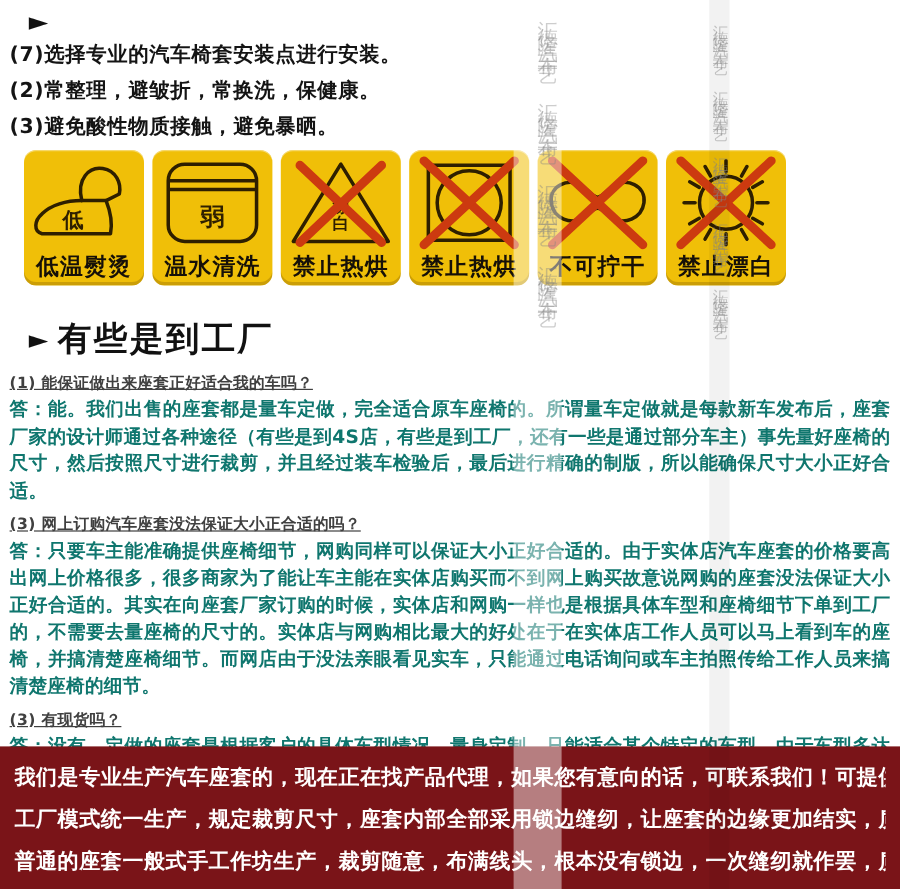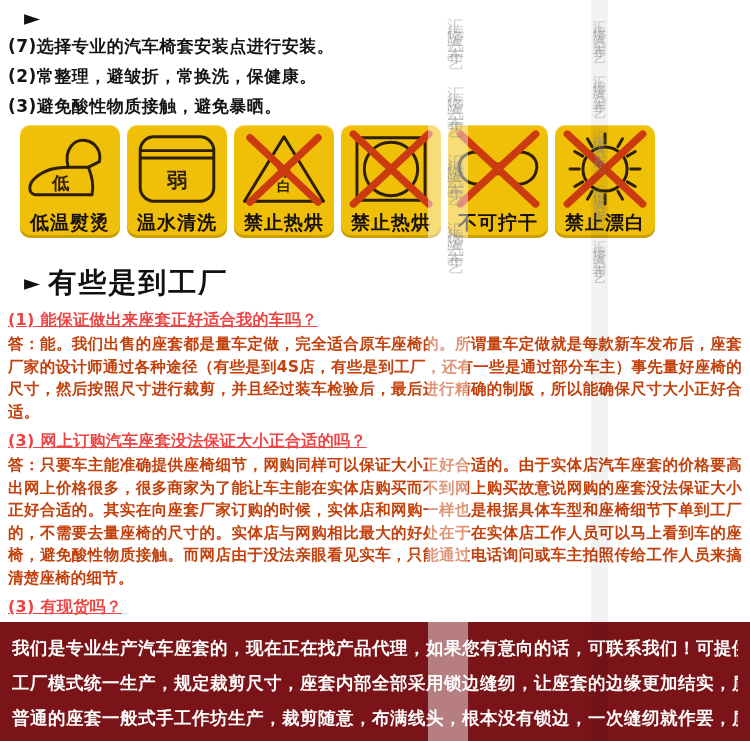--- a/index.html
+++ b/index.html
@@ -22,23 +22,23 @@
     box-shadow:inset 0 -3px 0 rgba(90,60,0,.25), inset 0 1px 0 rgba(255,255,255,.4);
     display:flex;flex-direction:column;align-items:center;box-sizing:border-box;padding-top:3px;}
   .sym{width:92px;height:82px;display:block;}
   .ln{fill:none;stroke:#2e1f00;stroke-width:3.2;stroke-linecap:round;stroke-linejoin:round;}
   .xln{fill:none;stroke:#cc3a10;stroke-width:8;stroke-linecap:round;}
   .sym-txt{fill:#2e1f00;font-weight:bold;font-family:"DejaVu Sans",sans-serif;}
   .lbl{font-size:19px;font-weight:bold;color:#161008;line-height:24px;letter-spacing:1px;white-space:nowrap;}
 
   
   .faq{padding:26px 8px 0 8px;}
-  .faq .q{margin:8px 0 2px 0;font-size:16px;font-weight:700;color:#ef4444;
+  .faq .q{margin:8px 0 2px 0;font-size:13px;font-weight:700;color:#404040;
     text-decoration:underline;letter-spacing:0.3px;}
-  .faq .a{margin:0;font-size:15.5px;font-weight:600;color:#c2410c;line-height:22.5px;
+  .faq .a{margin:0;font-size:15.5px;font-weight:600;color:#0f766e;line-height:22.5px;
     letter-spacing:0.2px;text-align:justify;}
 
   
   .banner{position:absolute;left:0;top:622px;width:750px;height:119px;background:#7a1418;
     box-sizing:border-box;padding:9px 12px 0 12px;}
   .banner p{margin:0;color:#ffffff;font-size:17.5px;font-weight:600;line-height:35px;
     white-space:nowrap;overflow:hidden;letter-spacing:0.5px;}
 
   
   .wm{position:absolute;top:0;bottom:0;writing-mode:vertical-rl;text-orientation:upright;
@@ -142,21 +142,21 @@
   </div>
 
   <section class="faq">
     <h1 class="sec-title">
       <span class="arrow">►</span>
       <span>有些是到工厂</span>
     </h1>
     <p class="q">(1) 能保证做出来座套正好适合我的车吗？</p>
     <p class="a">答：能。我们出售的座套都是量车定做，完全适合原车座椅的。所谓量车定做就是每款新车发布后，座套厂家的设计师通过各种途径（有些是到4S店，有些是到工厂，还有一些是通过部分车主）事先量好座椅的尺寸，然后按照尺寸进行裁剪，并且经过装车检验后，最后进行精确的制版，所以能确保尺寸大小正好合适。</p>
     <p class="q">(3) 网上订购汽车座套没法保证大小正合适的吗？</p>
-    <p class="a">答：只要车主能准确提供座椅细节，网购同样可以保证大小正好合适的。由于实体店汽车座套的价格要高出网上价格很多，很多商家为了能让车主能在实体店购买而不到网上购买故意说网购的座套没法保证大小正好合适的。其实在向座套厂家订购的时候，实体店和网购一样也是根据具体车型和座椅细节下单到工厂的，不需要去量座椅的尺寸的。实体店与网购相比最大的好处在于在实体店工作人员可以马上看到车的座椅，避免酸性物质接触。而网店由于没法亲眼看见实车，只能通过电话询问或车主拍照传给工作人员来搞清楚座椅的细节。</p>
+    <p class="a">答：只要车主能准确提供座椅细节，网购同样可以保证大小正好合适的。由于实体店汽车座套的价格要高出网上价格很多，很多商家为了能让车主能在实体店购买而不到网上购买故意说网购的座套没法保证大小正好合适的。其实在向座套厂家订购的时候，实体店和网购一样也是根据具体车型和座椅细节下单到工厂的，不需要去量座椅的尺寸的。实体店与网购相比最大的好处在于在实体店工作人员可以马上看到车的座椅，并搞清楚座椅细节。而网店由于没法亲眼看见实车，只能通过电话询问或车主拍照传给工作人员来搞清楚座椅的细节。</p>
     <p class="q">(3) 有现货吗？</p>
     <p class="a">答：没有。定做的座套是根据客户的具体车型情况，量身定制，只能适合某个特定的车型，由于车型多达几百种，每样备两套货也要上千套了，所以绝大部分厂家都是按需订做的，不备货的。</p>
   </section>
 
   <footer class="banner">
     <p>我们是专业生产汽车座套的，现在正在找产品代理，如果您有意向的话，可联系我们！可提供数据包</p>
     <p>工厂模式统一生产，规定裁剪尺寸，座套内部全部采用锁边缝纫，让座套的边缘更加结实，质量可靠。</p>
     <p>普通的座套一般式手工作坊生产，裁剪随意，布满线头，根本没有锁边，一次缝纫就作罢，质量堪忧！</p>
   </footer>
 

